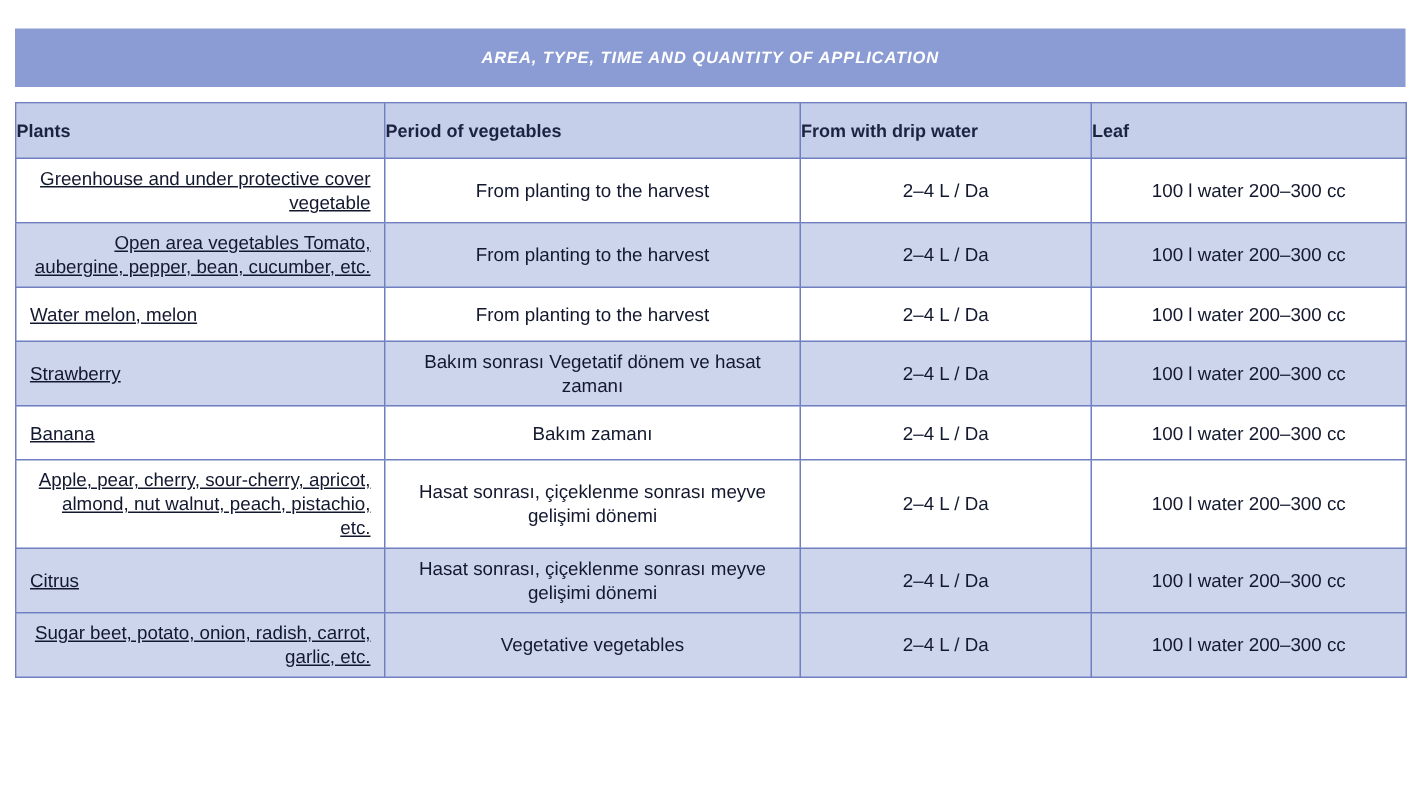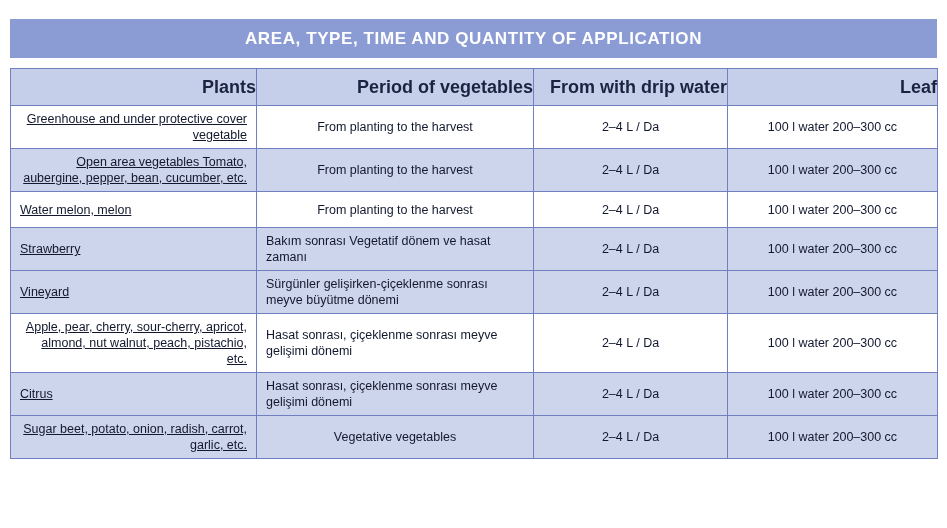--- a/index.html
+++ b/index.html
@@ -23,59 +23,60 @@
     width: 927px;
     height: 39px;
     background: #8b9bd4;
     color: #ffffff;
     display: flex;
     align-items: center;
     justify-content: center;
     letter-spacing: 0.4px;
   }
   .title-bar .title-text {
-    font-size: 17px;
+    font-size: 11px;
     font-weight: bold;
     text-transform: uppercase;
     letter-spacing: 0.6px;
+    font-style: italic;
   }
   table.app-table {
     position: absolute;
     left: 10px;
     top: 68px;
     width: 927px;
     border-collapse: collapse;
     table-layout: fixed;
   }
   table.app-table th,
   table.app-table td {
     border: 1px solid #6f7fbf;
     padding: 0;
     vertical-align: middle;
   }
   table.app-table thead th {
     background: #c6cfe9;
     color: #1b2340;
-    font-size: 18px;
+    font-size: 12px;
     font-weight: bold;
     height: 37px;
-    text-align: right;
+    text-align: left;
   }
   .cell {
     display: flex;
     align-items: center;
     min-height: 35px;
     padding: 5px 9px;
     font-size: 12.5px;
     color: #12182e;
     line-height: 1.28;
   }
   .cell.center {
     justify-content: center;
-    text-align: left;
+    text-align: center;
   }
   .cell.left {
     justify-content: flex-start;
     text-align: right;
     text-decoration: underline;
   }
   tr.row-white td { background: #ffffff; }
   tr.row-blue td { background: #cdd5ec; }
   .col-plants { width: 246px; }
   .col-period { width: 277px; }
@@ -157,26 +158,26 @@
         <td>
             <div class="cell center">Bakım sonrası Vegetatif dönem ve hasat zamanı</div>
           </td>
         <td>
             <div class="cell center">2–4 L / Da</div>
           </td>
         <td>
             <div class="cell center">100 l water 200–300 cc</div>
           </td>
       </tr>
-      <tr class="row-blue">
-        <td>
-            <div class="cell left">Vineyard</div>
-          </td>
-        <td>
-            <div class="cell center">Sürgünler gelişirken-çiçeklenme sonrası meyve büyütme dönemi</div>
+      <tr class="row-white">
+        <td>
+            <div class="cell left">Banana</div>
+          </td>
+        <td>
+            <div class="cell center">Bakım zamanı</div>
           </td>
         <td>
             <div class="cell center">2–4 L / Da</div>
           </td>
         <td>
             <div class="cell center">100 l water 200–300 cc</div>
           </td>
       </tr>
       <tr class="row-white">
         <td>

